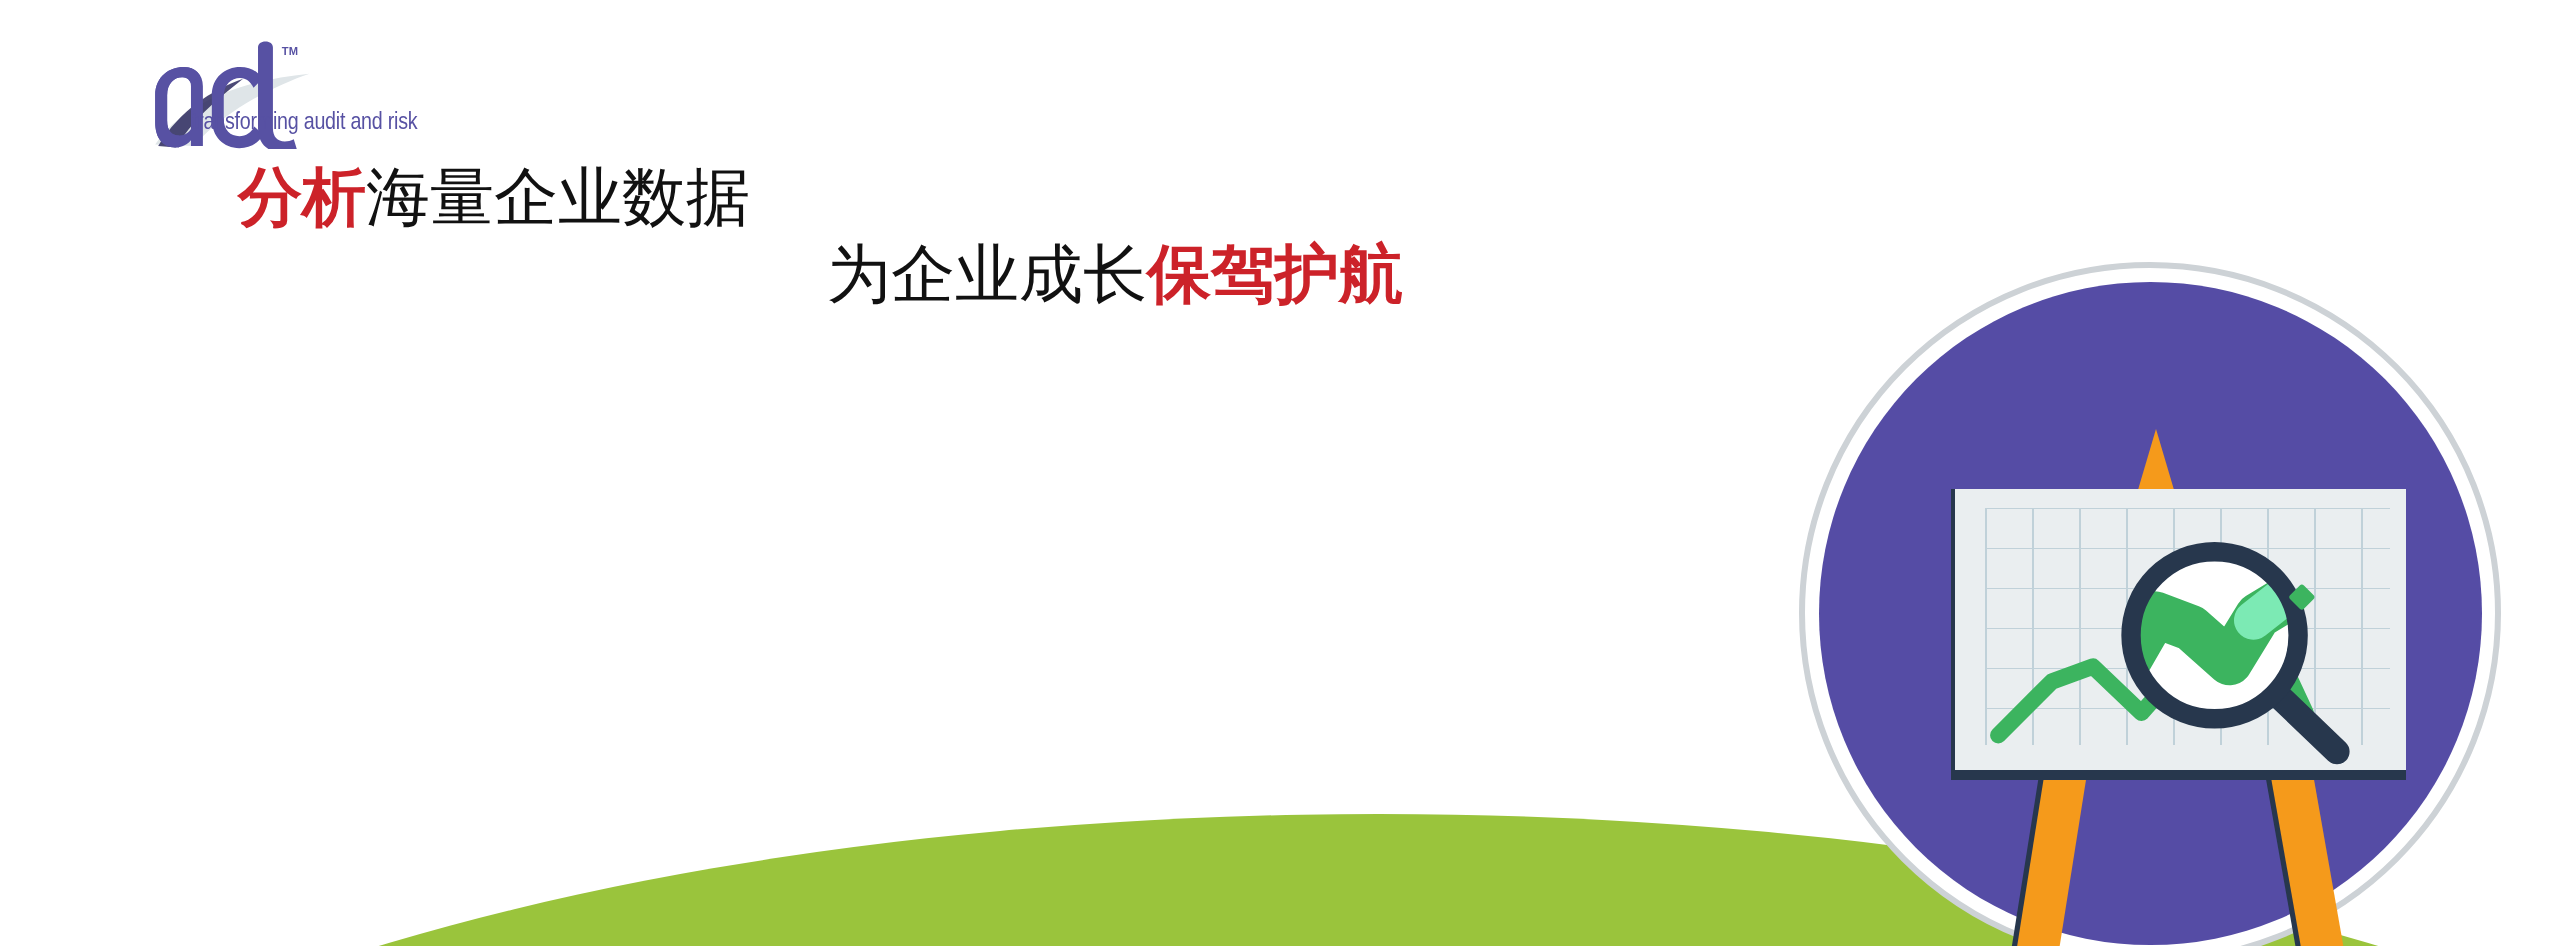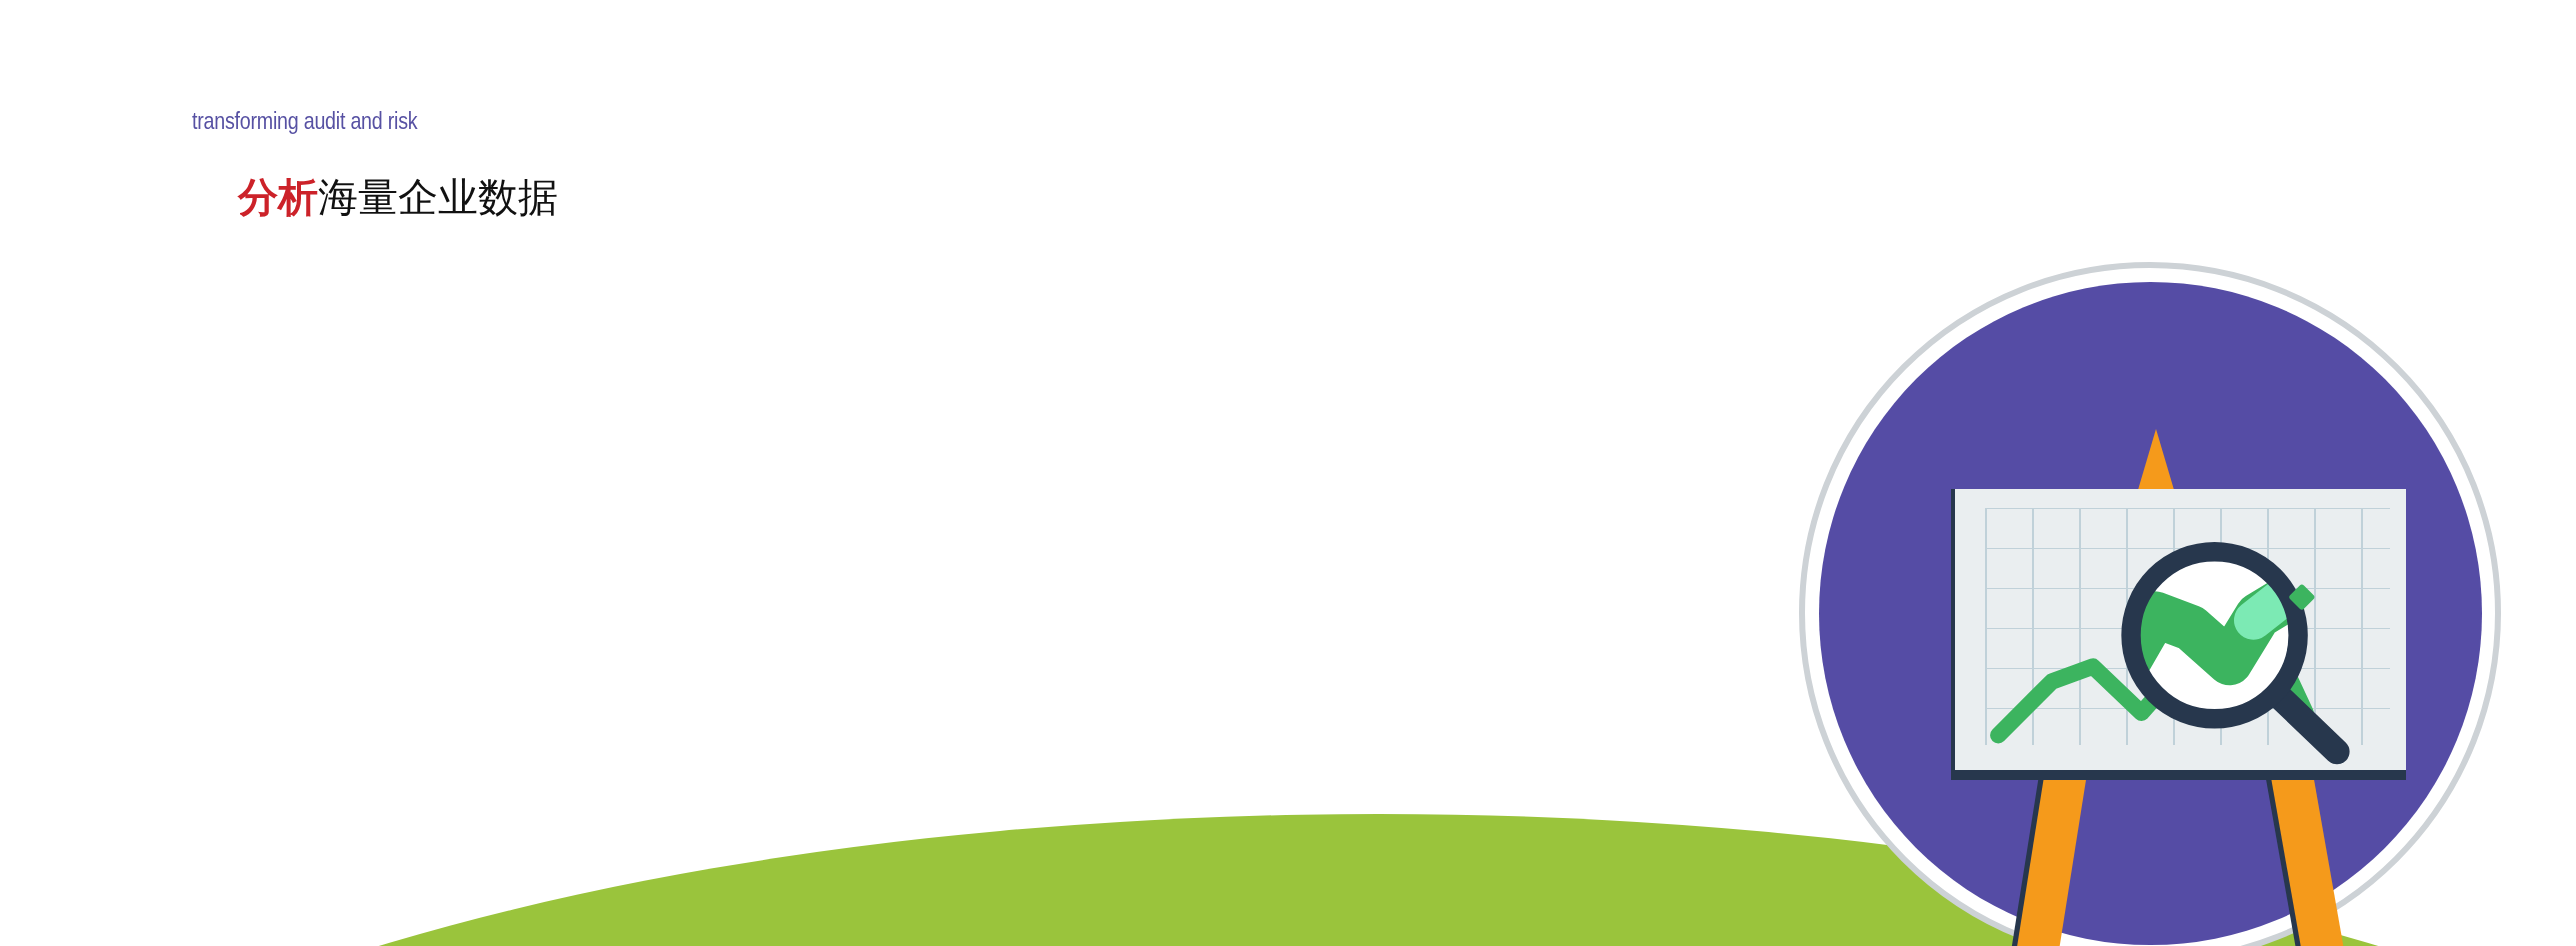--- a/index.html
+++ b/index.html
@@ -45,21 +45,21 @@
     white-space:nowrap;
     z-index:7;
   }
 
   
   .headline{
     position:absolute;left:0;top:159px;width:1714px;z-index:5;
   }
   .hline{
     font-family:"Liberation Sans","DejaVu Sans",sans-serif;
-    font-size:40px;
+    font-size:64px;
     line-height:77px;
     color:#111111;
     white-space:nowrap;
     font-weight:400;
   }
   .hline.l1{margin-left:238px;}
   .hline.l2{margin-left:566px;}
   .hline.l3{margin-left:827px;}
   .red{color:#cc2229;font-weight:700;}
   .blk{color:#111111;font-weight:400;}
@@ -134,26 +134,45 @@
     position:absolute;left:0;top:0;width:455px;height:291px;
   }
 </style>
 </head>
 <body>
 
 <div id="banner">
 
   <div class="hill"></div>
 
+  <div class="logo-wrap">
+    <svg class="logo-svg" width="447" height="112" viewBox="0 0 600 150">
+
+      <path d="M58 144 C 95 90, 170 58, 265 49 C 215 66, 150 100, 110 146 Z" fill="#dfe5e8"></path>
+      <path d="M62 146 C 92 98, 132 72, 176 56 C 140 84, 105 115, 86 148 Z" fill="#2d2a5e" opacity="0.85"></path>
+
+      <path d="M58 78 C 58 52, 78 40, 96 40 C 112 40, 122 50, 122 66 L 122 146 L 106 146 L 106 66 C 106 58, 102 54, 94 54 C 84 54, 74 62, 74 78 L 74 112 C 74 126, 80 132, 90 132 C 98 132, 104 128, 108 120 L 108 136 C 102 144, 94 148, 84 148 C 68 148, 58 136, 58 114 Z" fill="#5751a3"></path>
+      <path d="M58 78 C 58 52, 78 40, 96 40 C 106 40, 114 44, 118 52 L 106 62 C 103 56, 99 54, 94 54 C 84 54, 74 62, 74 78 L 74 112 C 74 126, 80 132, 90 132 L 90 148 C 68 148, 58 136, 58 114 Z" fill="#5751a3"></path>
+
+      <path d="M134 78 C 134 54, 152 40, 172 40 C 186 40, 196 46, 202 56 L 190 68 C 186 60, 180 55, 172 55 C 160 55, 150 64, 150 80 L 150 110 C 150 125, 159 133, 171 133 C 180 133, 187 128, 191 120 L 203 131 C 196 143, 185 149, 171 149 C 150 149, 134 134, 134 110 Z" fill="#5751a3"></path>
+
+      <path d="M196 14 C 196 9, 200 6, 206 6 C 212 6, 216 9, 216 14 L 216 122 C 216 134, 222 140, 232 140 C 236 140, 240 139, 244 137 L 248 150 C 242 153, 236 155, 229 155 C 209 155, 196 143, 196 122 Z" fill="#5751a3"></path>
+
+      <text x="228" y="24" font-family="Liberation Sans, sans-serif" font-size="15" font-weight="700" fill="#5751a3">TM</text>
+    </svg>
+  </div>
 
   <div class="tagline">transforming audit and risk</div>
 
   <div class="headline">
     <div class="hline l1">
       <span class="red">分析</span><span class="blk">海量企业数据</span>
+    </div>
+    <div class="hline l3">
+      <span class="blk">为企业成长</span><span class="red">保驾护航</span>
     </div>
   </div>
 
   <div class="illus">
     <div class="ring"></div>
     <div class="disc"></div>
 
     <div class="illus-clip">
       <div class="peg"></div>
       <div class="leg leg-l"></div>

